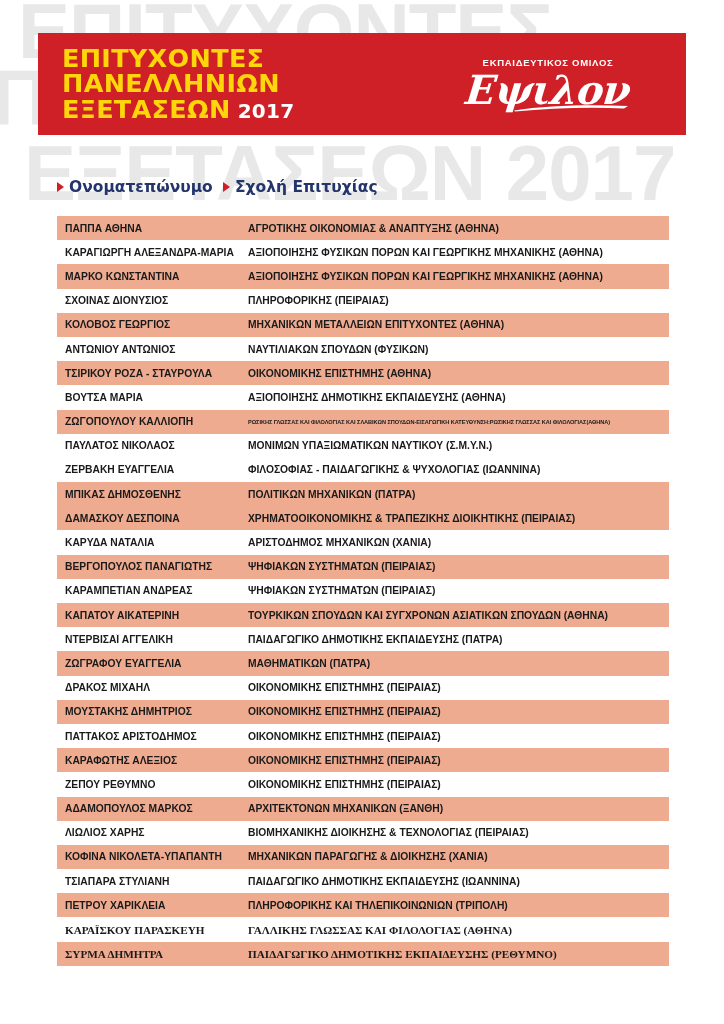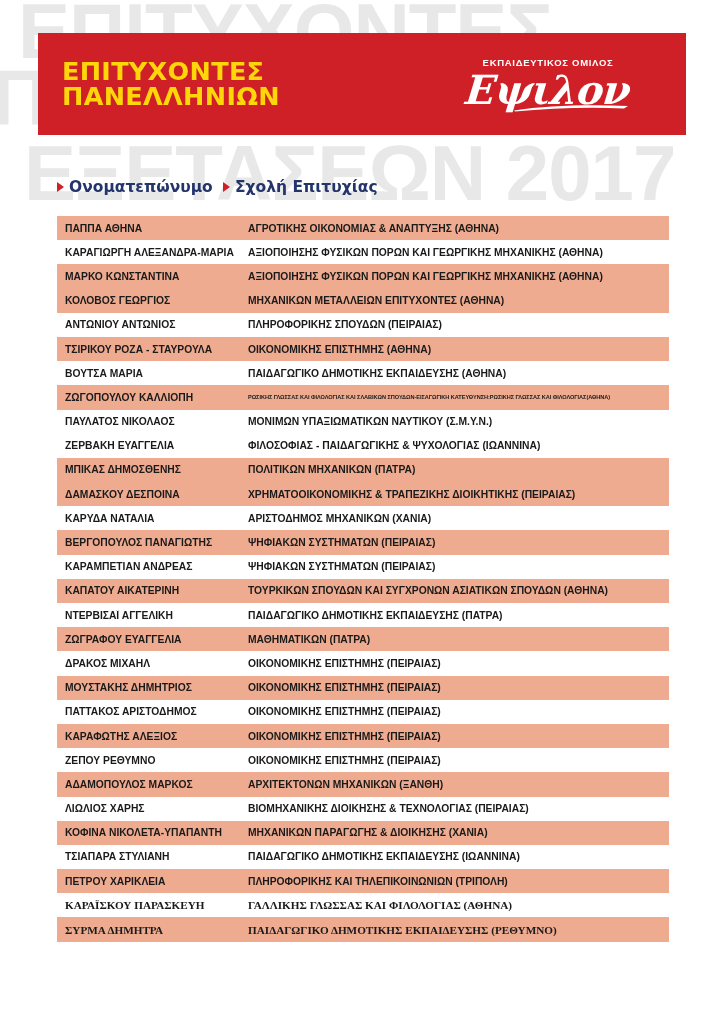--- a/index.html
+++ b/index.html
@@ -183,20 +183,24 @@
   <div class="wm wm-1">ΕΠΙΤΥΧΟΝΤΕΣ</div>
   <div class="wm wm-2">ΠΑΝΕΛΛΗΝΙΩΝ</div>
   <div class="wm wm-3">ΕΞΕΤΑΣΕΩΝ 2017</div>
 </div>
 
 <div class="banner">
 
   <div class="banner-title">
     <div class="line">ΕΠΙΤΥΧΟΝΤΕΣ</div>
     <div class="line">ΠΑΝΕΛΛΗΝΙΩΝ</div>
+    <div class="line line-3">
+      <span>ΕΞΕΤΑΣΕΩΝ</span>
+      <span class="year">2017</span>
+    </div>
   </div>
 
   <div class="logo">
     <div class="logo-kicker">ΕΚΠΑΙΔΕΥΤΙΚΟΣ ΟΜΙΛΟΣ</div>
     <div class="logo-script">Εψιλον</div>
     <svg class="logo-swoosh" viewBox="0 0 118 9">
       <path d="M2 7.4 C 36 2.2, 78 1.2, 116 3.0 L 112 5.4 C 76 4.0, 38 5.0, 3 8.6 Z" fill="#ffffff"></path>
     </svg>
   </div>
 
@@ -219,35 +223,39 @@
       <div class="cell-school">ΑΓΡΟΤΙΚΗΣ ΟΙΚΟΝΟΜΙΑΣ &amp; ΑΝΑΠΤΥΞΗΣ (ΑΘΗΝΑ)</div>
     </div>
     <div class="row plain">
       <div class="cell-name">ΚΑΡΑΓΙΩΡΓΗ ΑΛΕΞΑΝΔΡΑ-ΜΑΡΙΑ</div>
       <div class="cell-school">ΑΞΙΟΠΟΙΗΣΗΣ ΦΥΣΙΚΩΝ ΠΟΡΩΝ ΚΑΙ ΓΕΩΡΓΙΚΗΣ ΜΗΧΑΝΙΚΗΣ (ΑΘΗΝΑ)</div>
     </div>
     <div class="row shaded">
       <div class="cell-name">ΜΑΡΚΟ ΚΩΝΣΤΑΝΤΙΝΑ</div>
       <div class="cell-school">ΑΞΙΟΠΟΙΗΣΗΣ ΦΥΣΙΚΩΝ ΠΟΡΩΝ ΚΑΙ ΓΕΩΡΓΙΚΗΣ ΜΗΧΑΝΙΚΗΣ (ΑΘΗΝΑ)</div>
     </div>
+    <div class="row plain">
+      <div class="cell-name">ΣΧΟΙΝΑΣ ΔΙΟΝΥΣΙΟΣ</div>
+      <div class="cell-school">ΠΛΗΡΟΦΟΡΙΚΗΣ (ΠΕΙΡΑΙΑΣ)</div>
+    </div>
     <div class="row shaded">
       <div class="cell-name">ΚΟΛΟΒΟΣ ΓΕΩΡΓΙΟΣ</div>
       <div class="cell-school">ΜΗΧΑΝΙΚΩΝ ΜΕΤΑΛΛΕΙΩΝ ΕΠΙΤΥΧΟΝΤΕΣ (ΑΘΗΝΑ)</div>
     </div>
     <div class="row plain">
       <div class="cell-name">ΑΝΤΩΝΙΟΥ ΑΝΤΩΝΙΟΣ</div>
-      <div class="cell-school">ΠΛΗΡΟΦΟΡΙΚΗΣ ΣΠΟΥΔΩΝ (ΠΕΙΡΑΙΑΣ)</div>
+      <div class="cell-school">ΝΑΥΤΙΛΙΑΚΩΝ ΣΠΟΥΔΩΝ (ΦΥΣΙΚΩΝ)</div>
     </div>
     <div class="row shaded">
       <div class="cell-name">ΤΣΙΡΙΚΟΥ ΡΟΖΑ - ΣΤΑΥΡΟΥΛΑ</div>
       <div class="cell-school">ΟΙΚΟΝΟΜΙΚΗΣ ΕΠΙΣΤΗΜΗΣ (ΑΘΗΝΑ)</div>
     </div>
     <div class="row plain">
       <div class="cell-name">ΒΟΥΤΣΑ ΜΑΡΙΑ</div>
-      <div class="cell-school">ΠΑΙΔΑΓΩΓΙΚΟ ΔΗΜΟΤΙΚΗΣ ΕΚΠΑΙΔΕΥΣΗΣ (ΑΘΗΝΑ)</div>
+      <div class="cell-school">ΑΞΙΟΠΟΙΗΣΗΣ ΔΗΜΟΤΙΚΗΣ ΕΚΠΑΙΔΕΥΣΗΣ (ΑΘΗΝΑ)</div>
     </div>
     <div class="row shaded tiny">
       <div class="cell-name">ΖΩΓΟΠΟΥΛΟΥ ΚΑΛΛΙΟΠΗ</div>
       <div class="cell-school">ΡΩΣΙΚΗΣ ΓΛΩΣΣΑΣ ΚΑΙ ΦΙΛΟΛΟΓΙΑΣ ΚΑΙ ΣΛΑΒΙΚΩΝ ΣΠΟΥΔΩΝ-ΕΙΣΑΓΩΓΙΚΗ ΚΑΤΕΥΘΥΝΣΗ:ΡΩΣΙΚΗΣ ΓΛΩΣΣΑΣ ΚΑΙ  ΦΙΛΟΛΟΓΙΑΣ(ΑΘΗΝΑ)</div>
     </div>
     <div class="row plain">
       <div class="cell-name">ΠΑΥΛΑΤΟΣ ΝΙΚΟΛΑΟΣ</div>
       <div class="cell-school">ΜΟΝΙΜΩΝ ΥΠΑΞΙΩΜΑΤΙΚΩΝ ΝΑΥΤΙΚΟΥ (Σ.Μ.Υ.Ν.)</div>
     </div>
     <div class="row plain">

